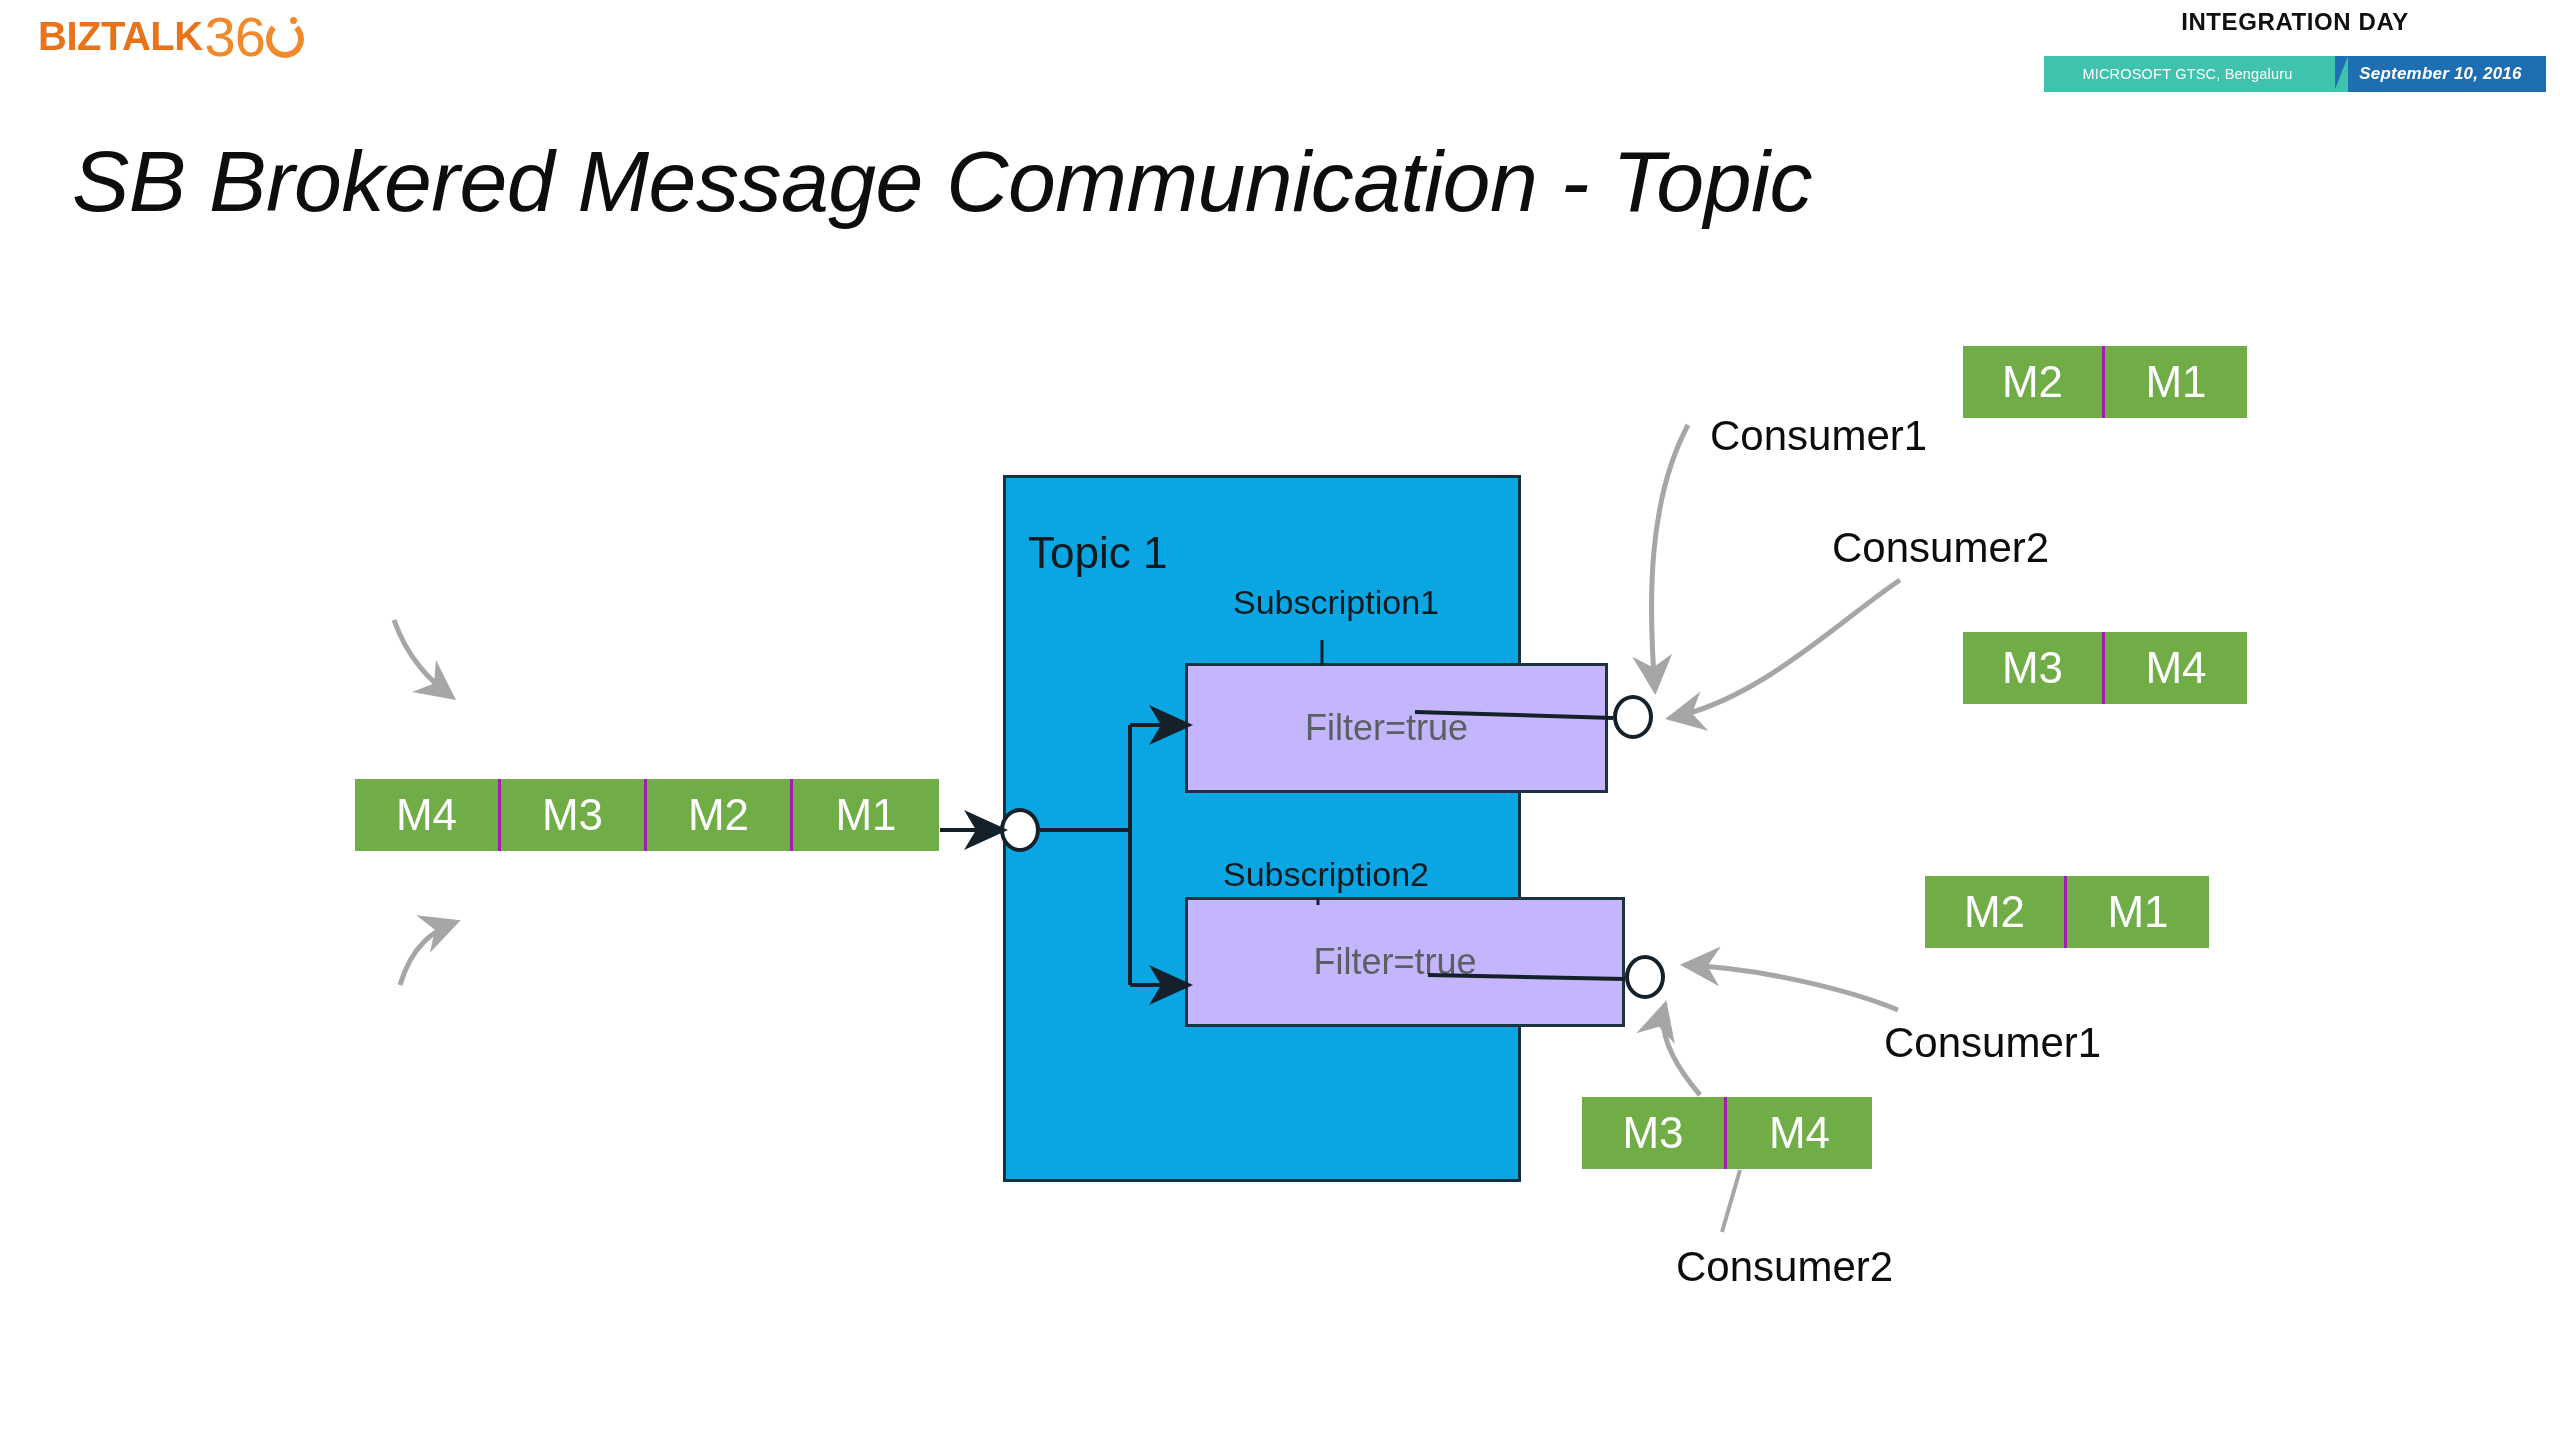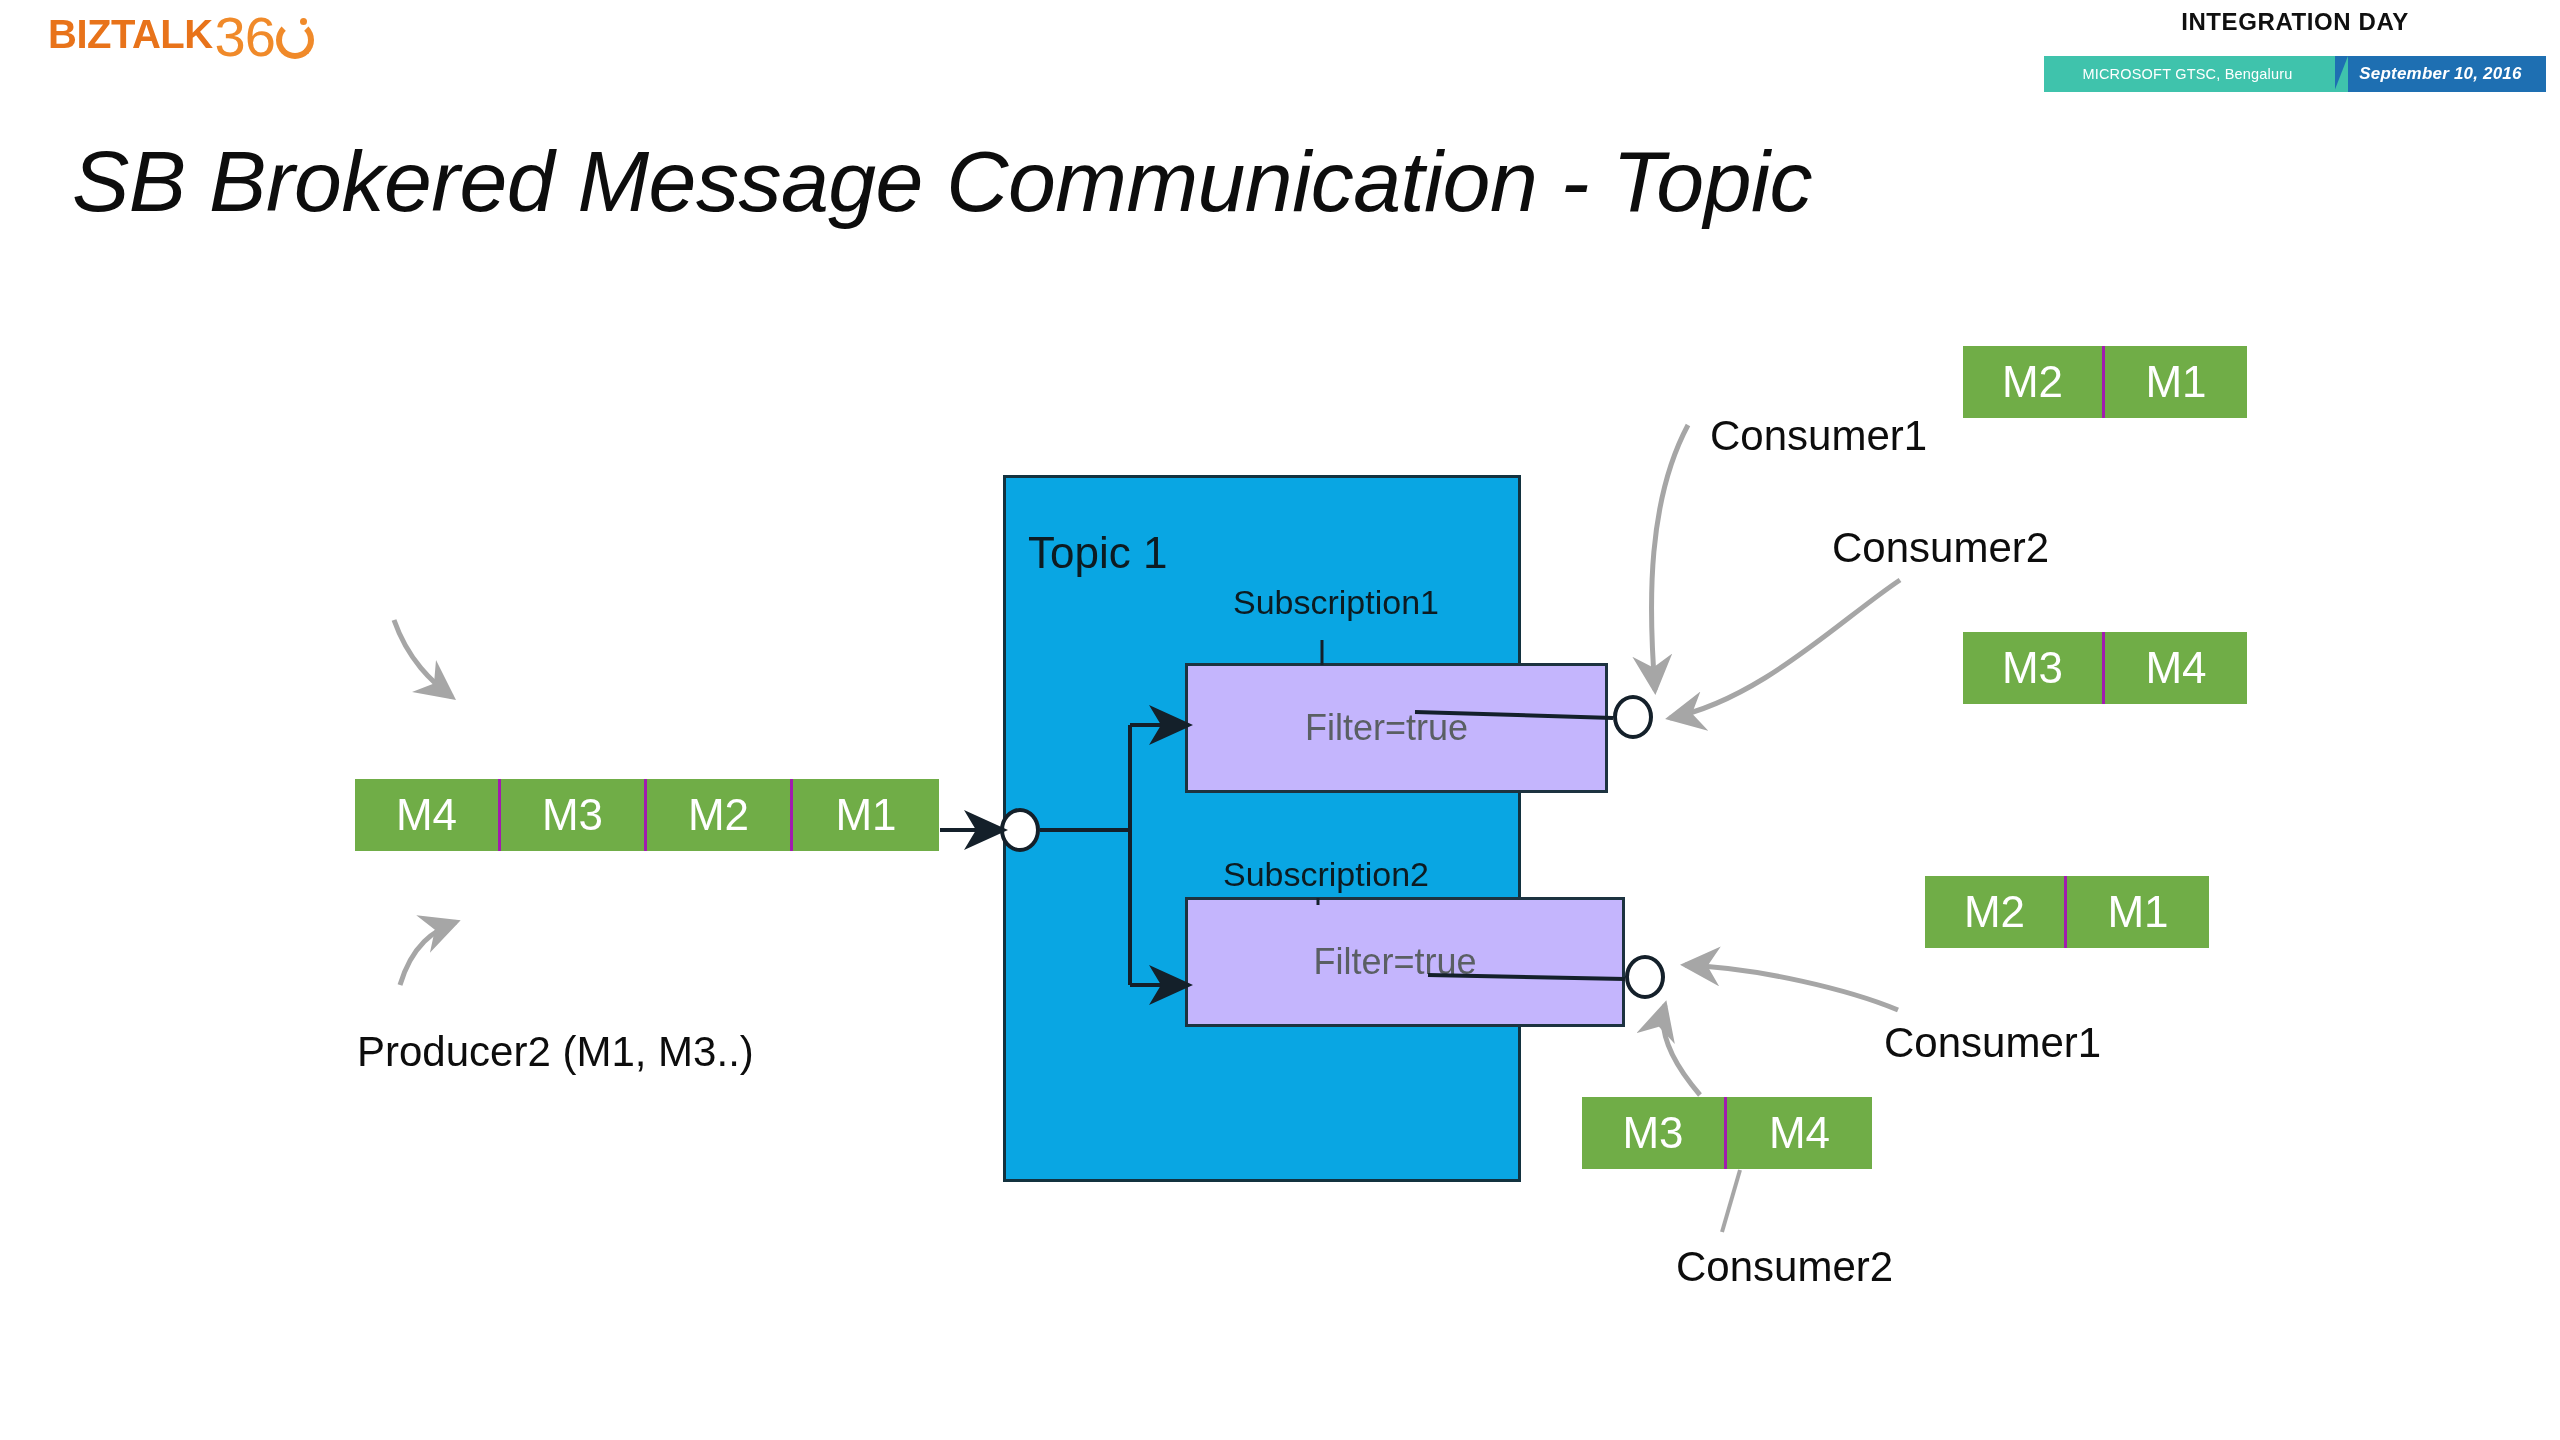--- a/index.html
+++ b/index.html
@@ -14,26 +14,24 @@
     position: relative;
     overflow: hidden;
     font-family: "Liberation Sans", sans-serif;
     -webkit-font-smoothing: antialiased;
   }
 
   
   #brand-logo {
     position: absolute;
     left: 38px;
-    top: 6px;
+    top: 14px;
     height: 56px;
     display: flex;
-    align-items: center;
-    white-space: nowrap;
-    margin-left: 10px;
+    white-space: nowrap;
   }
   #brand-logo .logo-biztalk {
     font-family: "Liberation Sans", sans-serif;
     font-weight: bold;
     font-size: 40px;
     letter-spacing: -0.5px;
     color: #E8731A;
   }
   #brand-logo .logo-360 {
     font-family: "Liberation Sans", sans-serif;
@@ -294,21 +292,20 @@
 
   <div class="sub-label lbl2">Subscription2</div>
   <div class="sub-box sub2">
     <span class="filter-text">Filter=true</span>
   </div>
 
   <div class="port" id="port-in"></div>
   <div class="port" id="port-out-1"></div>
   <div class="port" id="port-out-2"></div>
 
-  <div class="annot" id="producer2-label">Producer2 (M1, M3..)</div>
 
   <div class="annot" id="consumer1-top-label">Consumer1</div>
   <div class="annot" id="consumer2-top-label">Consumer2</div>
   <div class="annot" id="consumer1-bot-label">Consumer1</div>
   <div class="annot" id="consumer2-bot-label">Consumer2</div>
 
   <div class="msg-group" id="queue-in">
       <div class="msg-chip" style="background: rgb(112, 173, 71); color: rgb(255, 255, 255);">M4</div>
       <div class="msg-chip" style="background: rgb(112, 173, 71); color: rgb(255, 255, 255);">M3</div>
       <div class="msg-chip" style="background: rgb(112, 173, 71); color: rgb(255, 255, 255);">M2</div>

